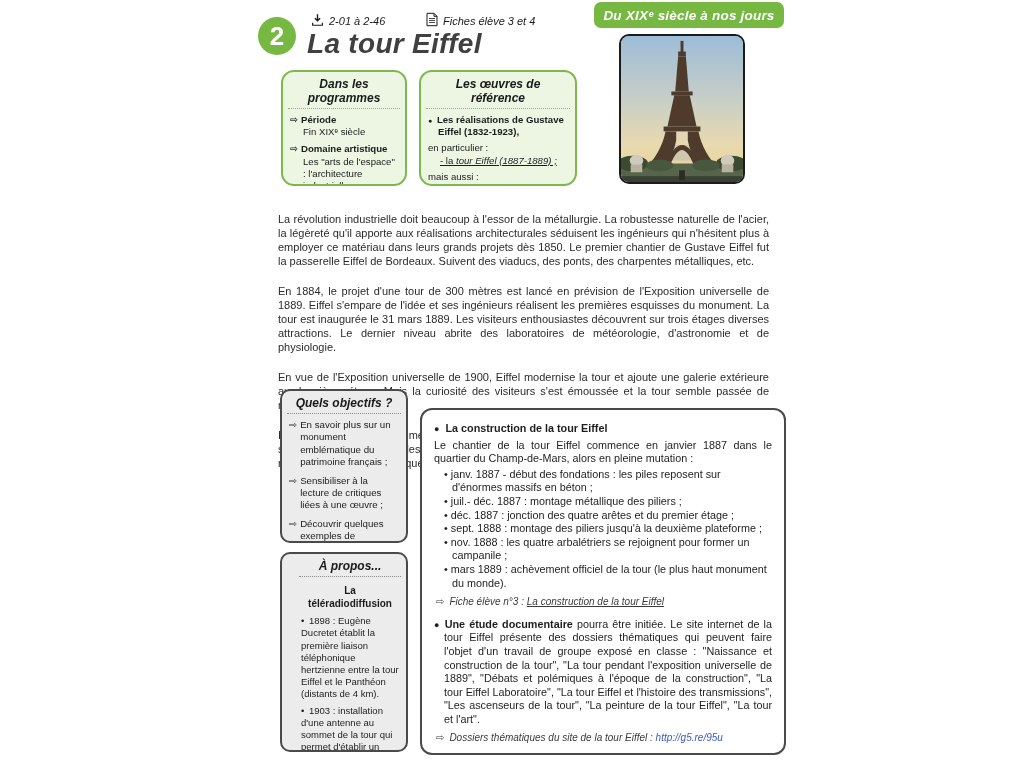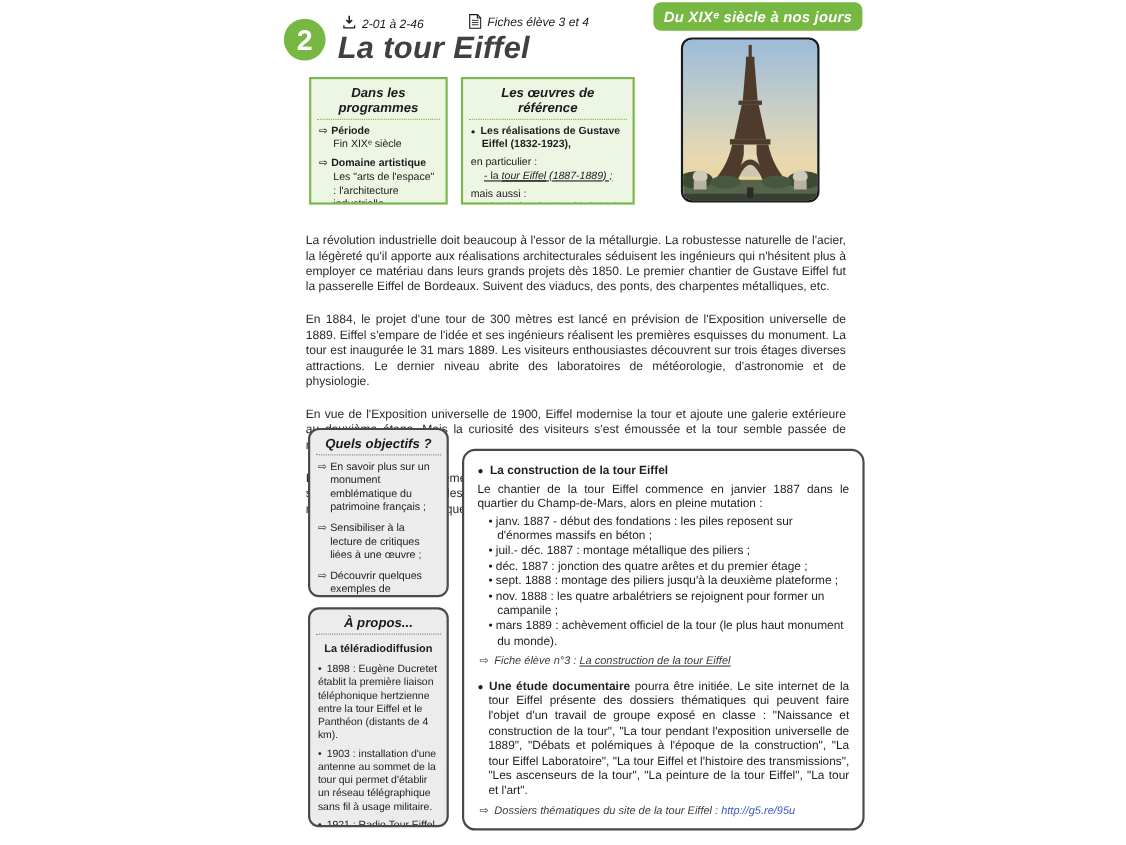--- a/index.html
+++ b/index.html
@@ -25,21 +25,21 @@
     display:flex;align-items:center;justify-content:center;}
   .meta{position:absolute;display:flex;align-items:center;gap:5px;
     font-size:11px;font-style:italic;color:#1a1a1a;}
   .meta-download{left:311px;top:13px;}
   .meta-fiches{left:426px;top:12px;}
   .page-title{position:absolute;left:307px;top:28px;font-size:28px;font-weight:bold;
     font-style:italic;color:#404040;letter-spacing:.3px;}
 
   
   .box-green{position:absolute;background:var(--green-fill);border:2px solid var(--green-border);
-    border-radius:0;overflow:hidden;}
+    border-radius:13px;overflow:hidden;}
   .box-title{text-align:center;font-weight:bold;font-style:italic;font-size:12px;color:#1a1a1a;
     padding:5px 4px 3px;margin:0 5px;border-bottom:1px dotted #85b95c;}
   .box-gray .box-title{border-bottom:1px dotted #8a8a8a;}
   #box-programmes{left:281px;top:70px;width:126px;height:116px;}
   #box-oeuvres{left:419px;top:70px;width:158px;height:116px;}
   .box-body{padding:5px 7px;font-size:9.6px;line-height:1.27;color:#1c1c1c;}
   .prog-item{margin-bottom:5px;}
   .prog-head{display:flex;gap:3px;font-weight:bold;}
   .prog-text{margin-left:13px;}
   .arrow-glyph{color:#333;font-style:normal;flex:0 0 auto;}
@@ -54,21 +54,21 @@
   .photo svg{display:block;width:100%;height:100%;}
 
   
   .intro{position:absolute;left:278px;top:197px;width:491px;}
   .intro p{margin:16px 0 8px;font-size:11px;line-height:1.27;text-align:justify;color:#2b2b2b;}
 
   
   .box-gray{position:absolute;background:var(--gray-fill);border:2px solid var(--dark-border);
     border-radius:10px;overflow:hidden;}
   #box-objectifs{left:280px;top:389px;width:128px;height:154px;}
-  #box-apropos{left:280px;top:552px;width:128px;height:200px;}
+  #box-apropos{left:280px;top:552px;width:128px;height:200px;padding-left:12px;}
   .obj-item{display:flex;gap:3px;margin-bottom:6px;font-size:9.7px;line-height:1.28;}
   .apropos-sub{text-align:center;font-weight:bold;font-size:10px;margin:3px 0 5px;}
   .apropos-item{margin-bottom:5px;font-size:9.5px;line-height:1.27;}
   .bullet-sm{margin-right:2px;}
 
   
   .pistes-tab{position:absolute;left:420px;top:387px;width:150px;height:23px;z-index:2;
     background:#fff;border:2px solid var(--dark-border);border-radius:8px;
     display:flex;align-items:center;justify-content:center;
     font-weight:bold;font-style:italic;font-size:12px;color:#111;}

